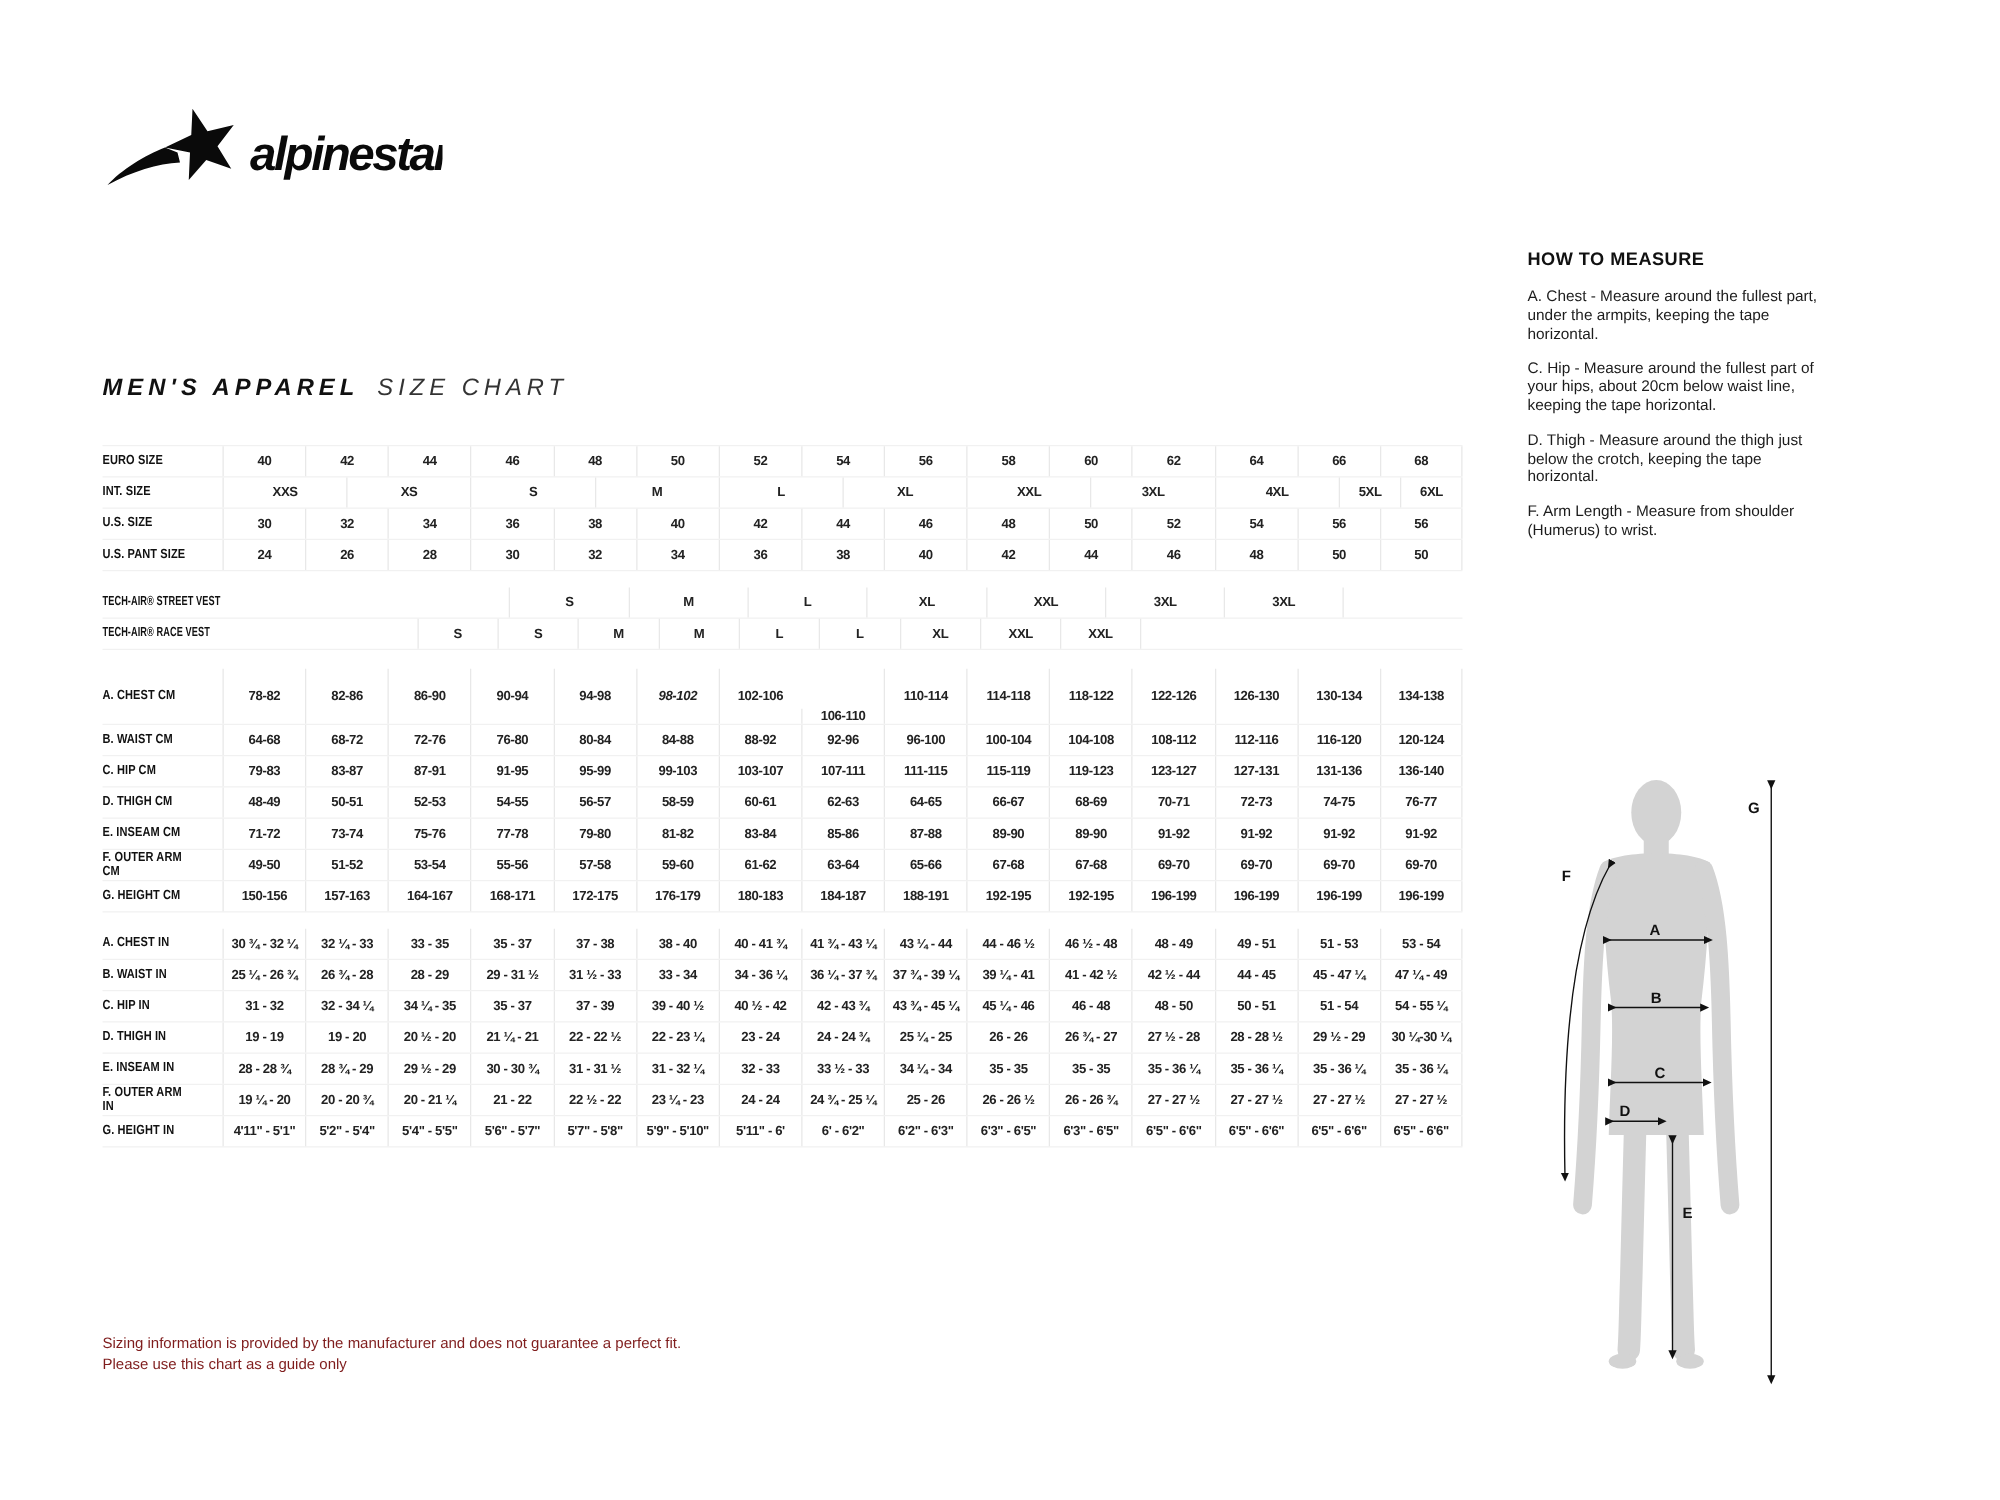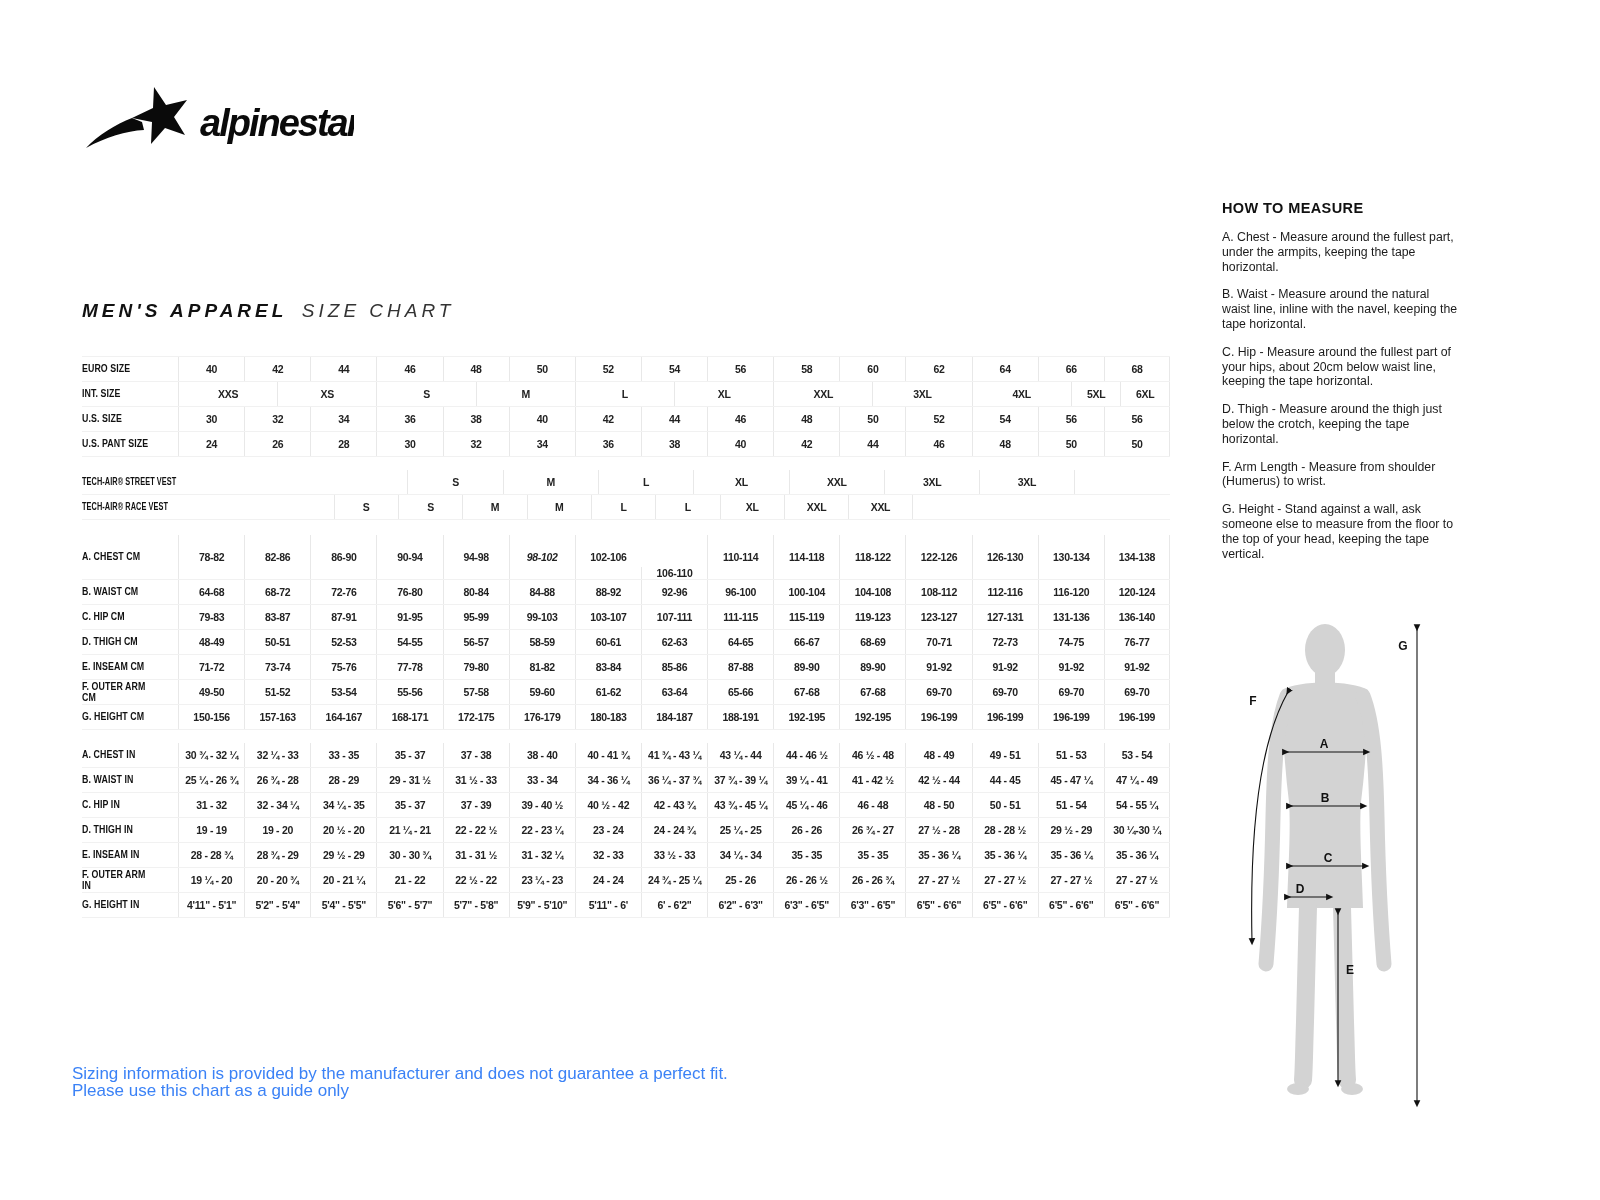--- a/index.html
+++ b/index.html
@@ -30,21 +30,21 @@
 
   
   #how-to{position:absolute;left:1222px;top:200px;width:238px;}
   #how-to h3{margin:0 0 14px 0;font-size:14.5px;letter-spacing:0.4px;color:#111;}
   #how-to p{margin:0 0 13px 0;font-size:12.3px;line-height:14.8px;color:#1c1c1c;}
 
   
   #figure{position:absolute;left:1228px;top:612px;width:230px;height:505px;}
 
   
-  #disclaimer{position:absolute;left:72px;top:1066px;font-size:17px;line-height:16.5px;color:#3b82f6;}
+  #disclaimer{position:absolute;left:82px;top:1066px;font-size:12px;line-height:16.5px;color:#7f1d1d;}
 </style>
 </head>
 <body>
 
 <div id="canvas">
 
   <div id="logo">
     <svg width="270" height="70" viewBox="0 0 270 70">
       <polygon fill="#0a0a0a" points="70,3 82,21 103,16 90,33 101,51 81,44 67,60 68,38 48,34 69,24"></polygon>
       <path fill="#0a0a0a" d="M48,34 C32,40 13,52 2,64 C22,53 42,47 60,46 L58,38 Z"></path>
@@ -484,25 +484,23 @@
           <div class="c" style="grid-column: span 4;">6'5" - 6'6"</div>
           <div class="c" style="grid-column: span 4;">6'5" - 6'6"</div>
           <div class="c lastc" style="grid-column: span 4;">6'5" - 6'6"</div>
         </div>
       </div>
     </div>
 
   <div id="how-to">
     <h3>HOW TO MEASURE</h3>
     <p>A. Chest - Measure around the fullest part, under the armpits, keeping the tape horizontal.</p>
-    <p>B. Waist - Measure around the natural waist line, inline with the navel, keeping the tape horizontal.</p>
     <p>C. Hip - Measure around the fullest part of your hips, about 20cm below waist line, keeping the tape horizontal.</p>
     <p>D. Thigh - Measure around the thigh just below the crotch, keeping the tape horizontal.</p>
     <p>F. Arm Length - Measure from shoulder (Humerus) to wrist.</p>
-    <p>G. Height - Stand against a wall, ask someone else to measure from the floor to the top of your head, keeping the tape vertical.</p>
   </div>
 
   <div id="figure">
     <svg width="230" height="505" viewBox="0 0 230 505">
       <defs>
         <marker id="arr" markerWidth="7" markerHeight="7" refX="3.5" refY="3.5" orient="auto">
           <path d="M0,0.5 L6.5,3.5 L0,6.5 Z" fill="#111"></path>
         </marker>
       </defs>
 

